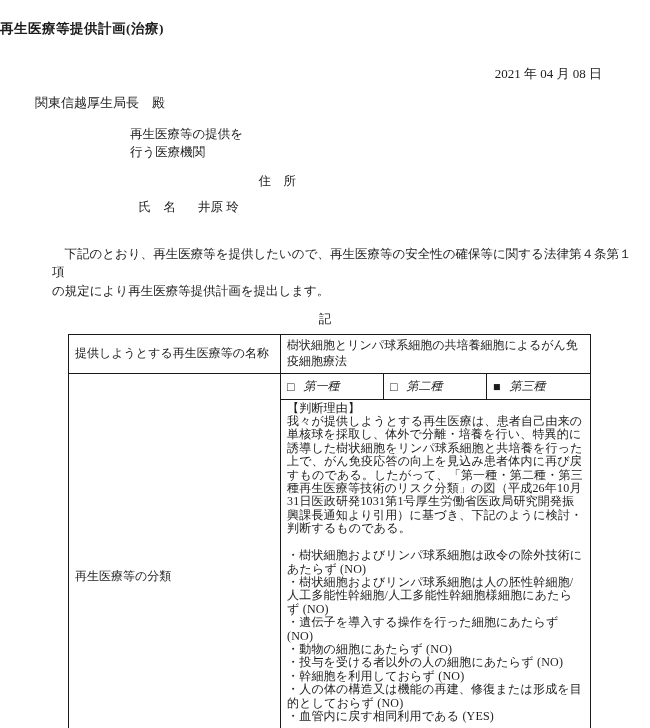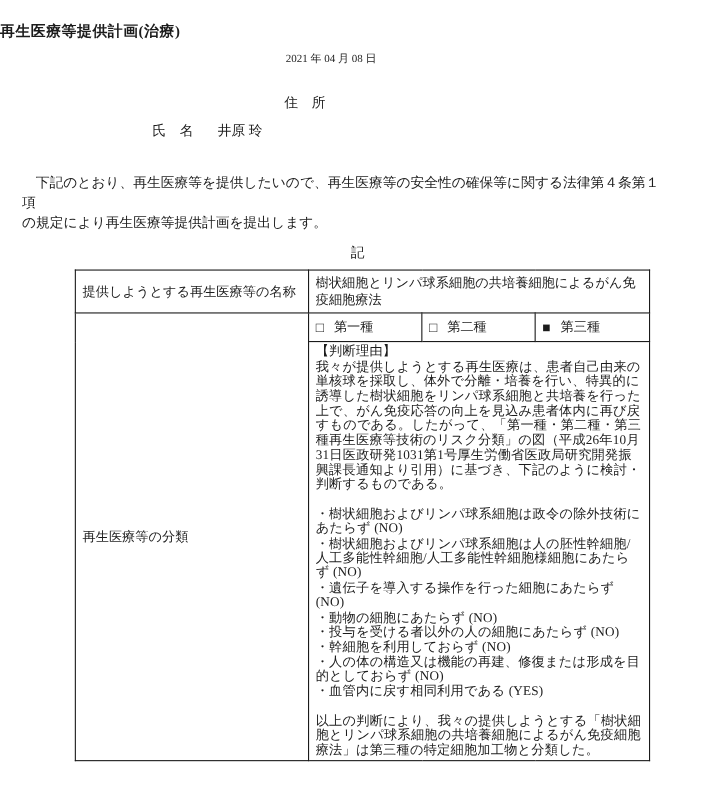--- a/index.html
+++ b/index.html
@@ -20,24 +20,24 @@
     height: 728px;
   }
   .title {
     margin-top: 20px;
     text-align: left;
     font-size: 13.5px;
     font-weight: 600;
     letter-spacing: 0.5px;
   }
   .date-line {
-    margin-top: 8px;
+    margin-top: 27px;
     margin-right: 48px;
-    text-align: center;
-    font-size: 10px;
+    text-align: right;
+    font-size: 13px;
   }
   .recipient {
     margin-top: 11px;
     margin-left: 35px;
     font-size: 13px;
   }
   .org-block {
     margin-top: 13px;
     margin-left: 130px;
     font-size: 12.5px;
@@ -61,21 +61,21 @@
   .fld-label {
     width: 46px;
     flex: 0 0 46px;
   }
   .fld-value {
     margin-left: 22px;
     white-space: nowrap;
   }
   .intro {
     margin-top: 29px;
-    margin-left: 20px;
+    margin-left: 52px;
     width: 586px;
     font-size: 12.5px;
     line-height: 1.45;
     white-space: pre-wrap;
   }
   .ki {
     margin-top: 11px;
     text-align: center;
     font-size: 12.5px;
   }
@@ -101,20 +101,21 @@
     padding-left: 7px;
   }
   td.name-val-cell {
     font-size: 11.8px;
     line-height: 1.3;
     vertical-align: middle;
   }
   td.cb-cell {
     height: 21px;
     padding: 1px 6px;
+    font-style: italic;
   }
   .cb-box {
     display: inline-block;
     font-size: 12.5px;
     margin-right: 9px;
     vertical-align: -1px;
   }
   td.reason-cell {
     vertical-align: top;
     font-size: 10.9px;
@@ -126,23 +127,26 @@
 </style>
 </head>
 <body>
 
 <div class="page">
 
   <div class="title">再生医療等提供計画(治療)</div>
 
   <div class="date-line">2021 年 04 月 08 日</div>
 
+  <div class="recipient">関東信越厚生局長　殿</div>
 
   <div class="org-block">
     <div class="org-row">
+      <div class="org-col1">再生医療等の提供を
+行う医療機関</div>
     </div>
     <div class="org-row">
       <div class="org-col1"></div>
       <div class="org-col2">
         <span class="fld-label">住　所</span>
       </div>
     </div>
     <div class="org-row tight">
       <div class="org-col2">
         <span class="fld-label">氏　名</span>

